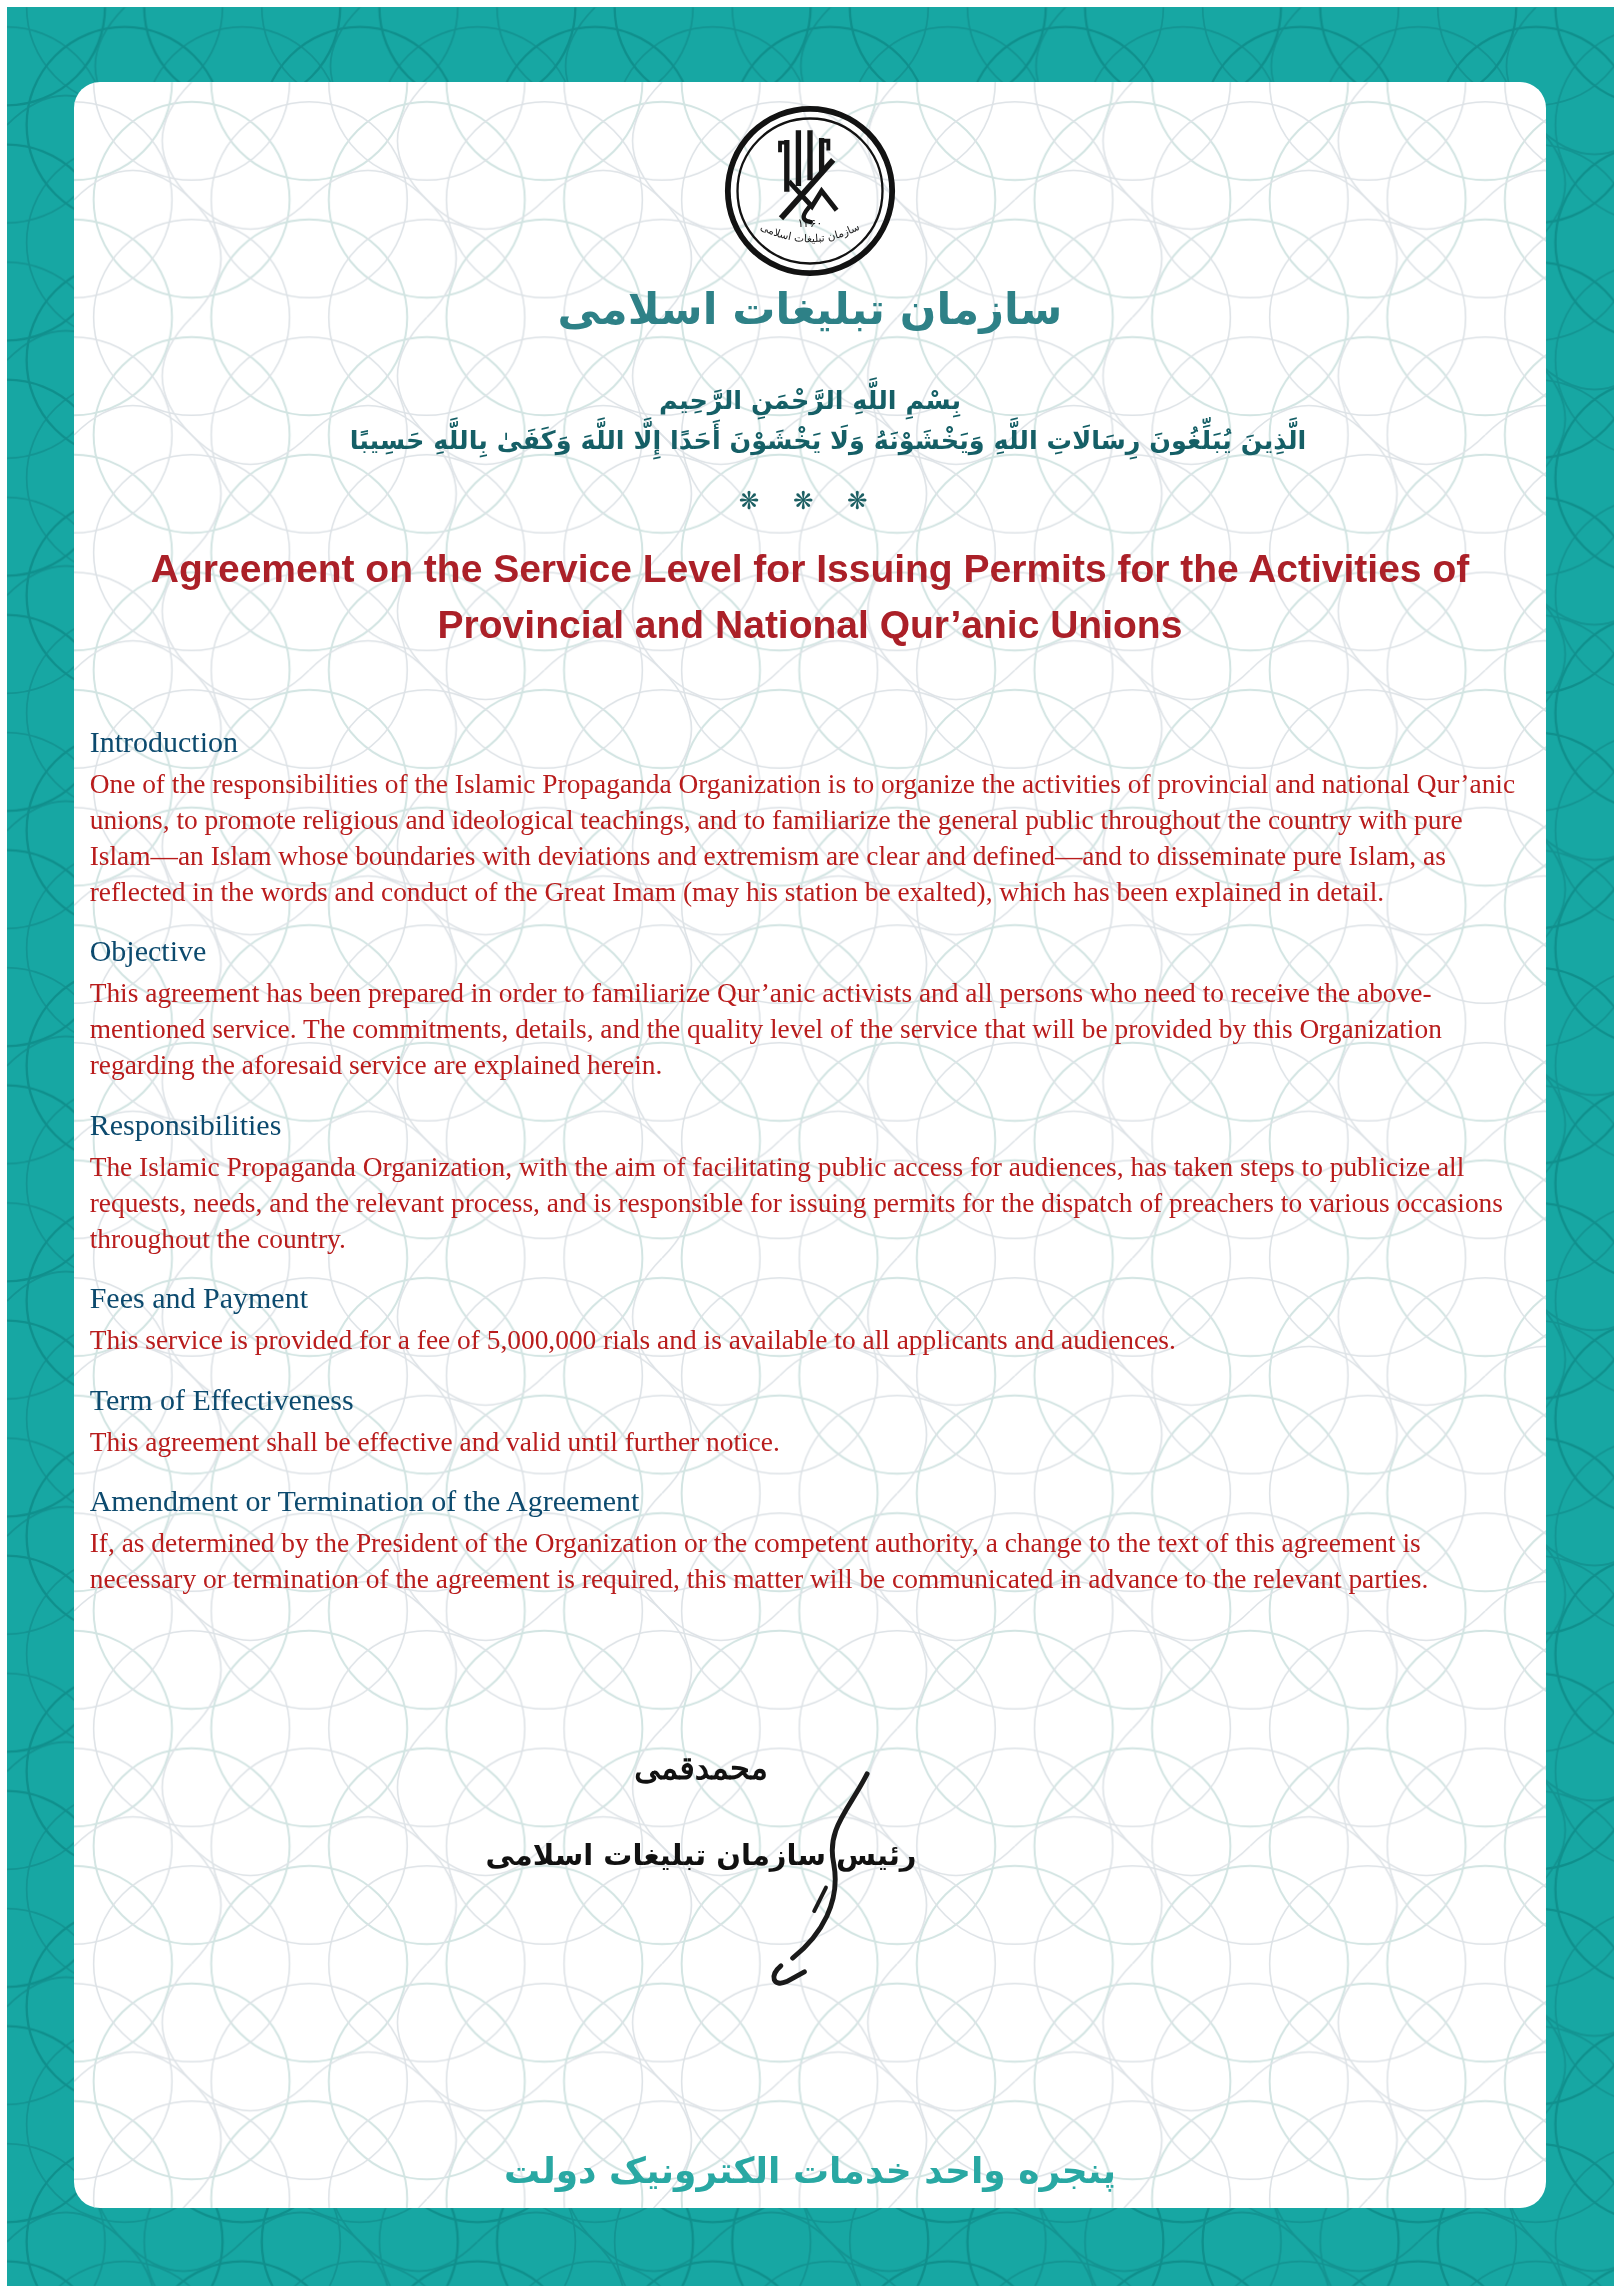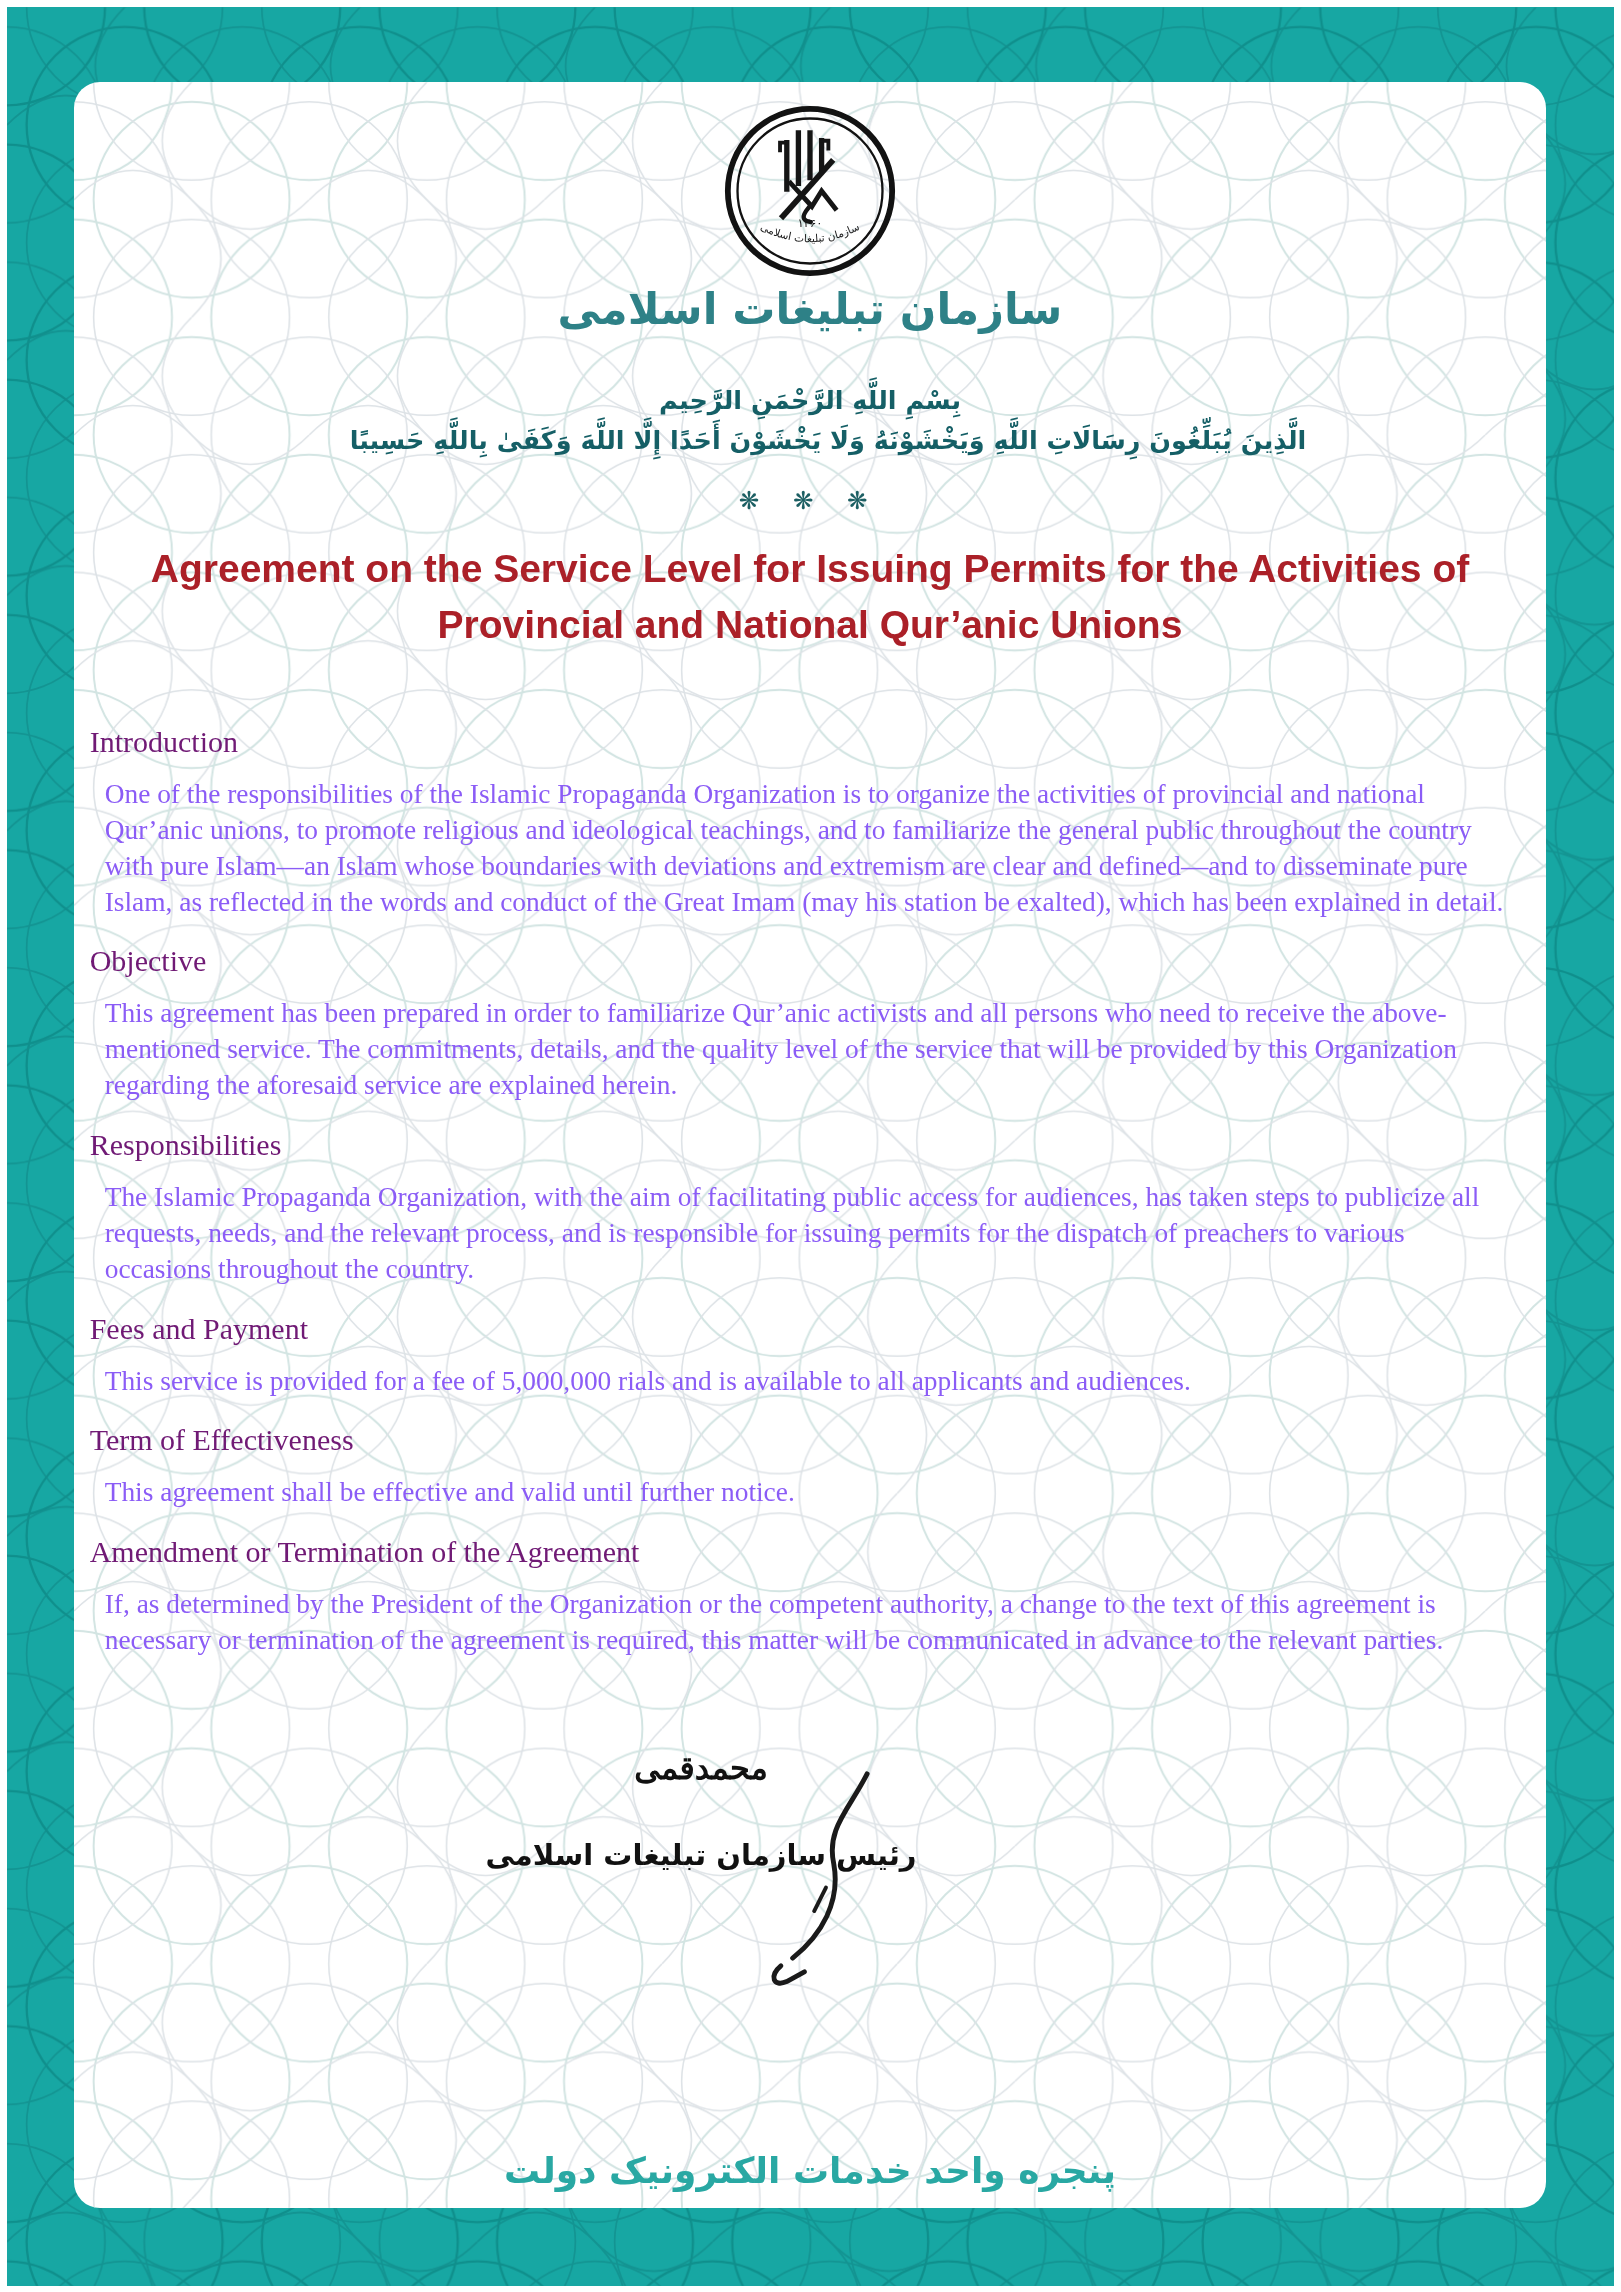--- a/index.html
+++ b/index.html
@@ -20,23 +20,23 @@
   .bismillah{margin-top:49px;text-align:center;color:#155f66;font-family:"DejaVu Sans",sans-serif;
         font-weight:bold;font-size:25.5px;line-height:33px;}
   .verse{margin-top:7.8px;text-align:center;color:#155f66;font-family:"DejaVu Sans",sans-serif;
         font-weight:bold;font-size:25.5px;line-height:33px;padding-left:36px;}
   .ornament{margin-top:29px;text-align:center;color:#1c5f63;font-size:24.5px;letter-spacing:13.7px;}
   .doc-title{margin:25.5px auto 0;max-width:1392px;text-align:center;color:#ab2028;
         font-family:"Liberation Sans",sans-serif;font-weight:700;font-size:39px;line-height:56px;}
 
   .sections{margin:69px 15.7px 0;}
   .section{margin-bottom:21.6px;}
-  .section h2{margin:0 0 4.9px;font-weight:normal;color:#701a75;font-size:30px;line-height:39px;
+  .section h2{margin:0 0 4.9px;font-weight:normal;color:#0c4a6e;font-size:30px;line-height:39px;
         font-family:"Liberation Serif",serif;}
-  .section p{margin:15px;color:#8b5cf6;font-size:27.4px;line-height:36px;max-width:1449px;}
+  .section p{margin:0;color:#b91c1c;font-size:27.4px;line-height:36px;max-width:1449px;}
 
   .signature{position:absolute;left:323px;top:1645px;width:608px;text-align:center;z-index:3;}
   .sig-name{font-family:Liberation Sans, sans-serif;font-weight:bold;font-size:32px;color:#111;}
   .sig-role{margin-top:51px;font-family:"DejaVu Sans",sans-serif;font-weight:bold;font-size:29px;color:#111;}
   .sig-scribble{position:absolute;left:323px;top:17.6px;width:255px;height:294px;pointer-events:none;}
 
   .footer-banner{position:absolute;left:0;right:0;bottom:39px;text-align:center;z-index:3;
         font-family:"DejaVu Sans",sans-serif;font-weight:bold;font-size:36px;color:#29a8a3;}
 </style>
 </head>

